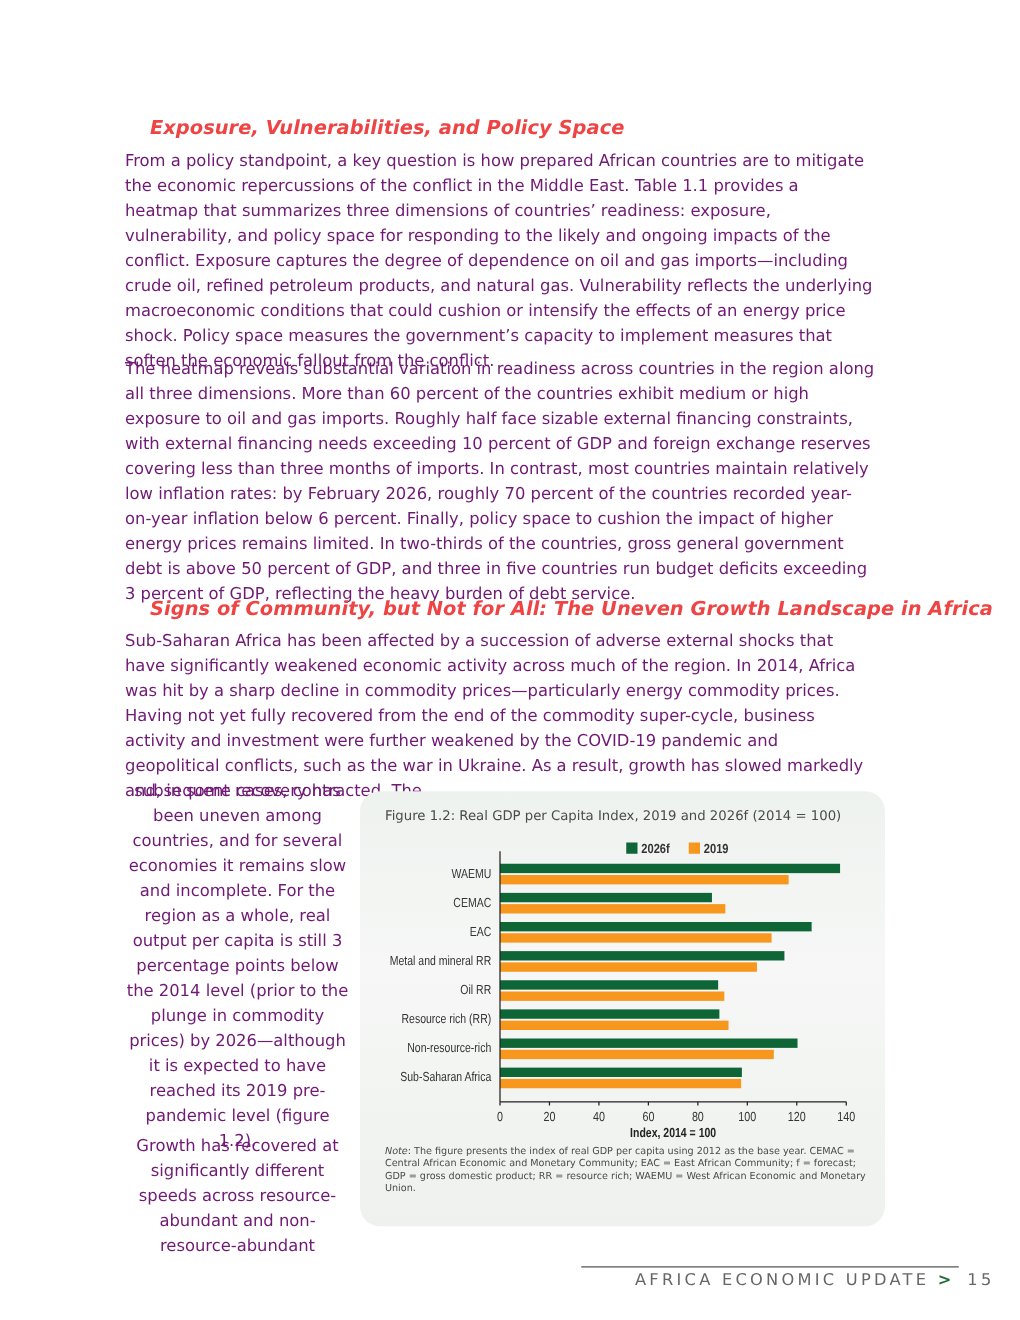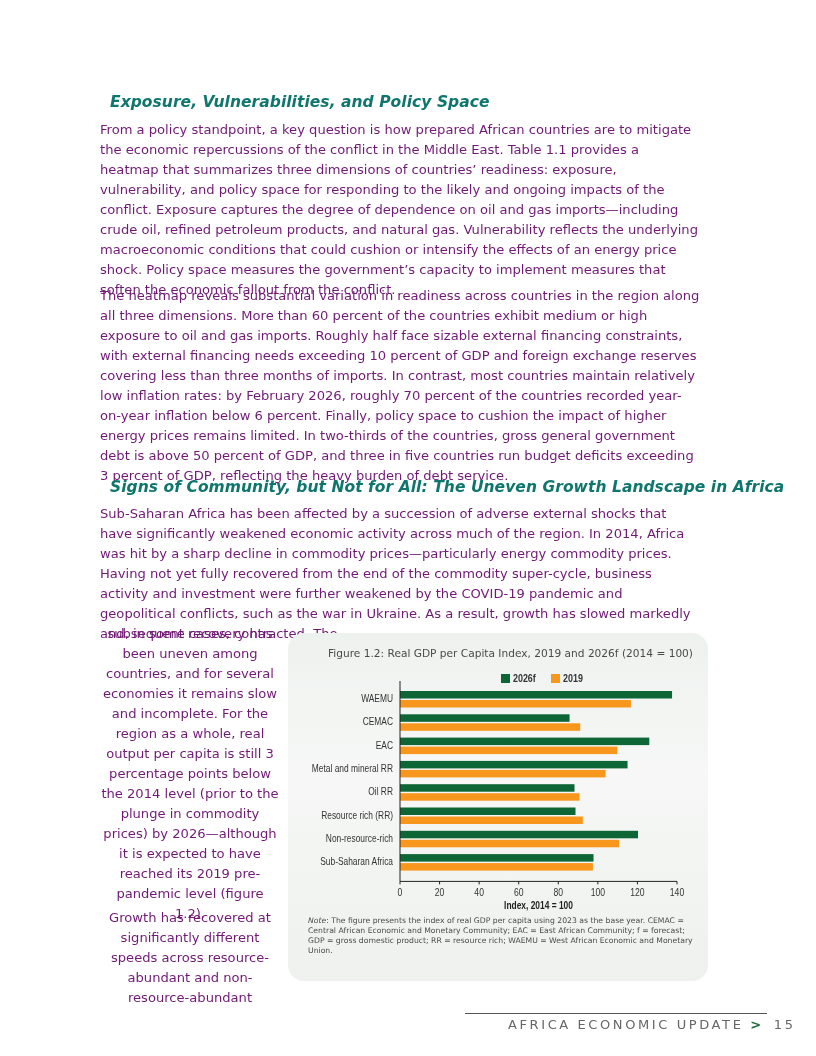--- a/index.html
+++ b/index.html
@@ -1,21 +1,21 @@
 <!DOCTYPE html>
 <html><head>
 <meta charset="utf-8">
 <style>
   html,body{margin:0;padding:0;background:#fff;}
   body{width:816px;height:1056px;position:relative;overflow:hidden;font-family:"DejaVu Sans",sans-serif;color:#3a3a3a;}
-  .h2{position:absolute;left:110px;font-style:italic;font-weight:bold;color:#0f766e;font-size:15.5px;letter-spacing:0.05px;}
+  .h2{position:absolute;left:120px;font-style:italic;font-weight:bold;color:#ef4444;font-size:15.5px;letter-spacing:0.05px;}
   .para{position:absolute;left:100px;width:600px;font-size:13.1px;line-height:20px;color:#701a75;}
   .para.narrow{width:180px;text-align:center;}
   .fig{position:absolute;left:288px;top:633px;width:420px;height:348px;background:linear-gradient(180deg,#eef2ef 0%,#f6f7f6 40%,#eef1ee 100%);border-radius:16px;}
-  .fig-title{position:absolute;left:40px;top:14px;font-size:10.6px;color:#4a4a4a;}
+  .fig-title{position:absolute;left:20px;top:14px;font-size:10.6px;color:#4a4a4a;}
   .fig-notes{position:absolute;left:20px;top:283px;width:395px;font-size:7.7px;line-height:10px;color:#4a4a4a;}
   .fig-notes p{margin:0 0 3px 0;}
   .fig-notes i{font-style:italic;text-align:right;}
   svg text{font-family:"Liberation Sans",sans-serif;}
   .footer-line{position:absolute;left:465px;top:1013px;width:302px;height:1px;background:#555;}
   .footer{position:absolute;left:508px;top:1017px;font-size:13px;letter-spacing:2.6px;color:#666;}
   .footer .arrow{color:#1f6b3a;font-weight:bold;letter-spacing:0;margin:0 6px 0 0;}
 </style>
 </head>
 <body>
@@ -74,21 +74,21 @@
       <text x="0" y="0" font-size="10.5" fill="#333" text-anchor="middle" transform="translate(270.2857142857143,263.4) scale(0.82,1)">80</text>
       <line x1="309.8571428571429" y1="248.4" x2="309.8571428571429" y2="251.4" stroke="#222" stroke-width="1"></line>
       <text x="0" y="0" font-size="10.5" fill="#333" text-anchor="middle" transform="translate(309.8571428571429,263.4) scale(0.82,1)">100</text>
       <line x1="349.42857142857144" y1="248.4" x2="349.42857142857144" y2="251.4" stroke="#222" stroke-width="1"></line>
       <text x="0" y="0" font-size="10.5" fill="#333" text-anchor="middle" transform="translate(349.42857142857144,263.4) scale(0.82,1)">120</text>
       <line x1="389" y1="248.4" x2="389" y2="251.4" stroke="#222" stroke-width="1"></line>
       <text x="0" y="0" font-size="10.5" fill="#333" text-anchor="middle" transform="translate(389,263.4) scale(0.82,1)">140</text>
       <text x="0" y="0" font-size="10.5" fill="#222" font-weight="bold" text-anchor="middle" transform="translate(250.5,276.4) scale(0.8,1)">Index, 2014 = 100</text>
     </svg>
   <div class="fig-notes">
-    <p><i>Note</i><span>: The figure presents the index of real GDP per capita using 2023 as the base year. CEMAC = Central African Economic and Monetary Community; EAC = East African Community; f = forecast; GDP = gross domestic product; RR = resource rich; WAEMU = West African Economic and Monetary Union.</span></p>
+    <p><i>Note</i><span>: The figure presents the index of real GDP per capita using 2012 as the base year. CEMAC = Central African Economic and Monetary Community; EAC = East African Community; f = forecast; GDP = gross domestic product; RR = resource rich; WAEMU = West African Economic and Monetary Union.</span></p>
   </div>
 </div>
 
 <div class="footer-line"></div>
 <div class="footer">
   <span>AFRICA ECONOMIC UPDATE</span>
   <span class="arrow">&gt;</span>
   <span>15</span>
 </div>
 

